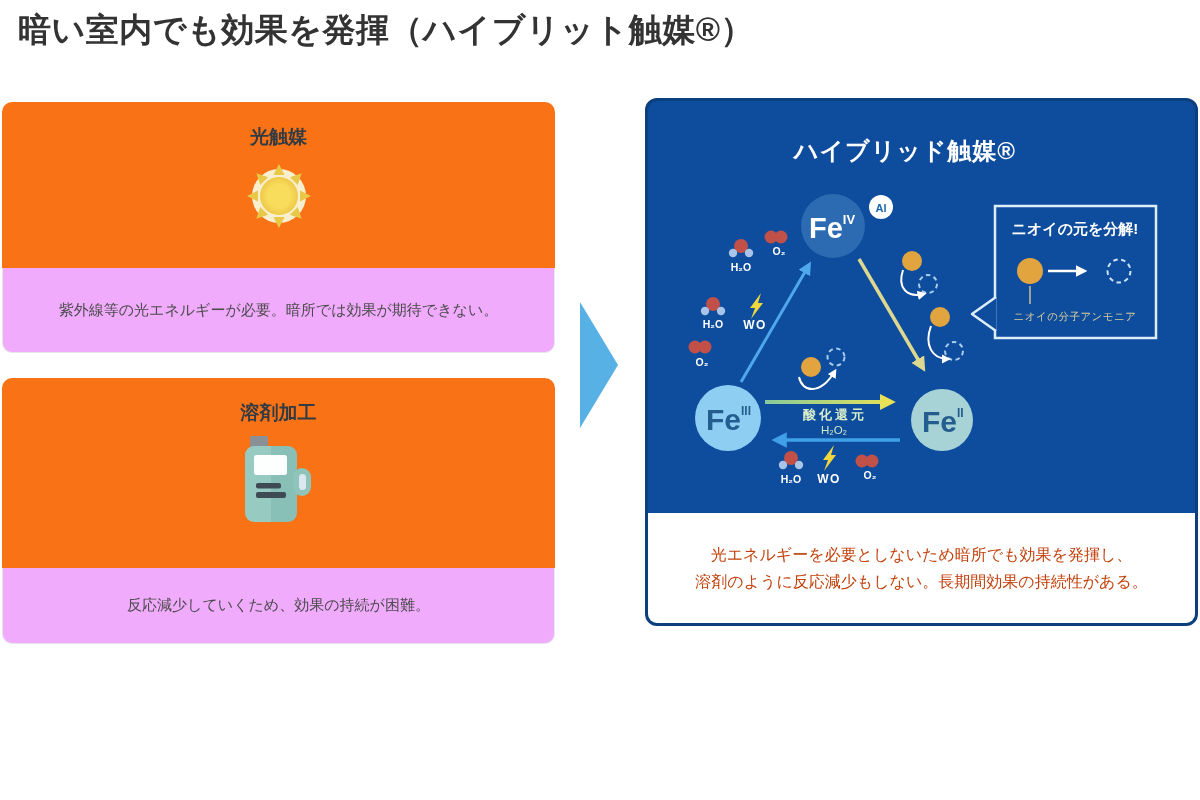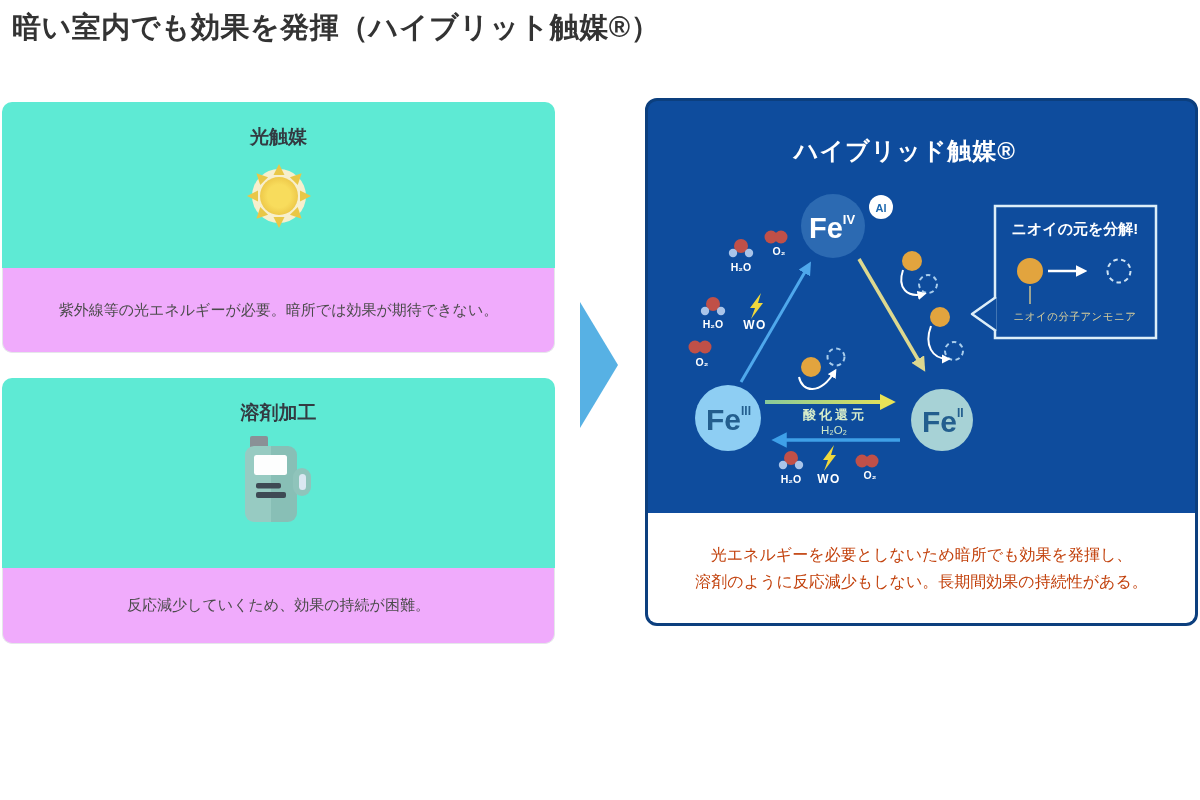--- a/index.html
+++ b/index.html
@@ -1,24 +1,24 @@
 <!DOCTYPE html>
 <html><head>
 <meta charset="utf-8">
 <style>
   html,body{margin:0;padding:0;background:#fff;}
   body{width:1200px;height:800px;overflow:hidden;position:relative;
        font-family:"Liberation Sans","DejaVu Sans",sans-serif;}
   #stage{position:absolute;inset:0;}
 
-  .page-title{position:absolute;left:12px;top:8px;font-size:29px;font-weight:bold;
+  .page-title{position:absolute;left:18px;top:8px;font-size:33px;font-weight:bold;
               color:#333;letter-spacing:.5px;}
 
   .card{position:absolute;left:2px;width:553px;}
-  .card-header{background:#5eead4;border-radius:10px 10px 0 0;display:flex;
+  .card-header{background:#f97316;border-radius:10px 10px 0 0;display:flex;
                flex-direction:column;align-items:center;}
   .card1{top:102px;} .card1 .card-header{height:166px;}
   .card2{top:378px;} .card2 .card-header{height:190px;}
   .card-heading{margin-top:22px;font-size:19px;font-weight:bold;color:#333b42;}
   .icon-wrap{margin-top:10px;line-height:0;}
   .card-caption{background:#f0abfc;border:1px solid #e5e7ea;border-top:none;
                 border-radius:0 0 10px 10px;display:flex;align-items:center;
                 justify-content:center;font-size:15px;color:#4b4b4b;}
   .card1 .card-caption{height:84px;} .card2 .card-caption{height:75px;}
 

